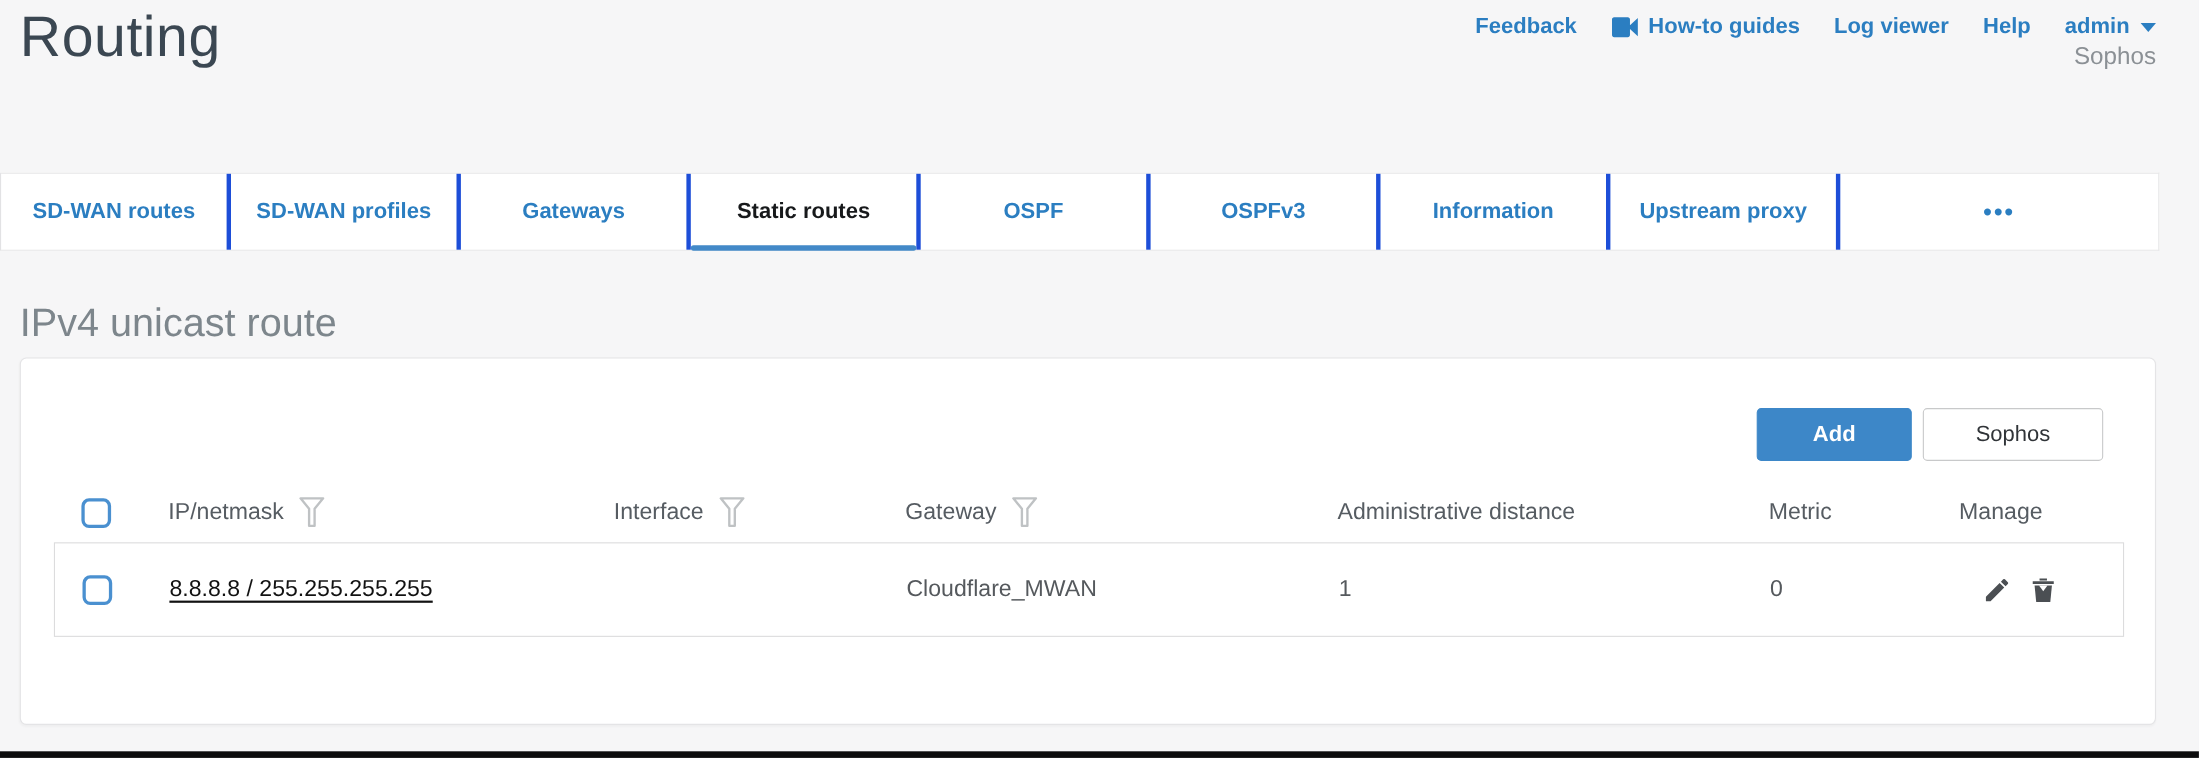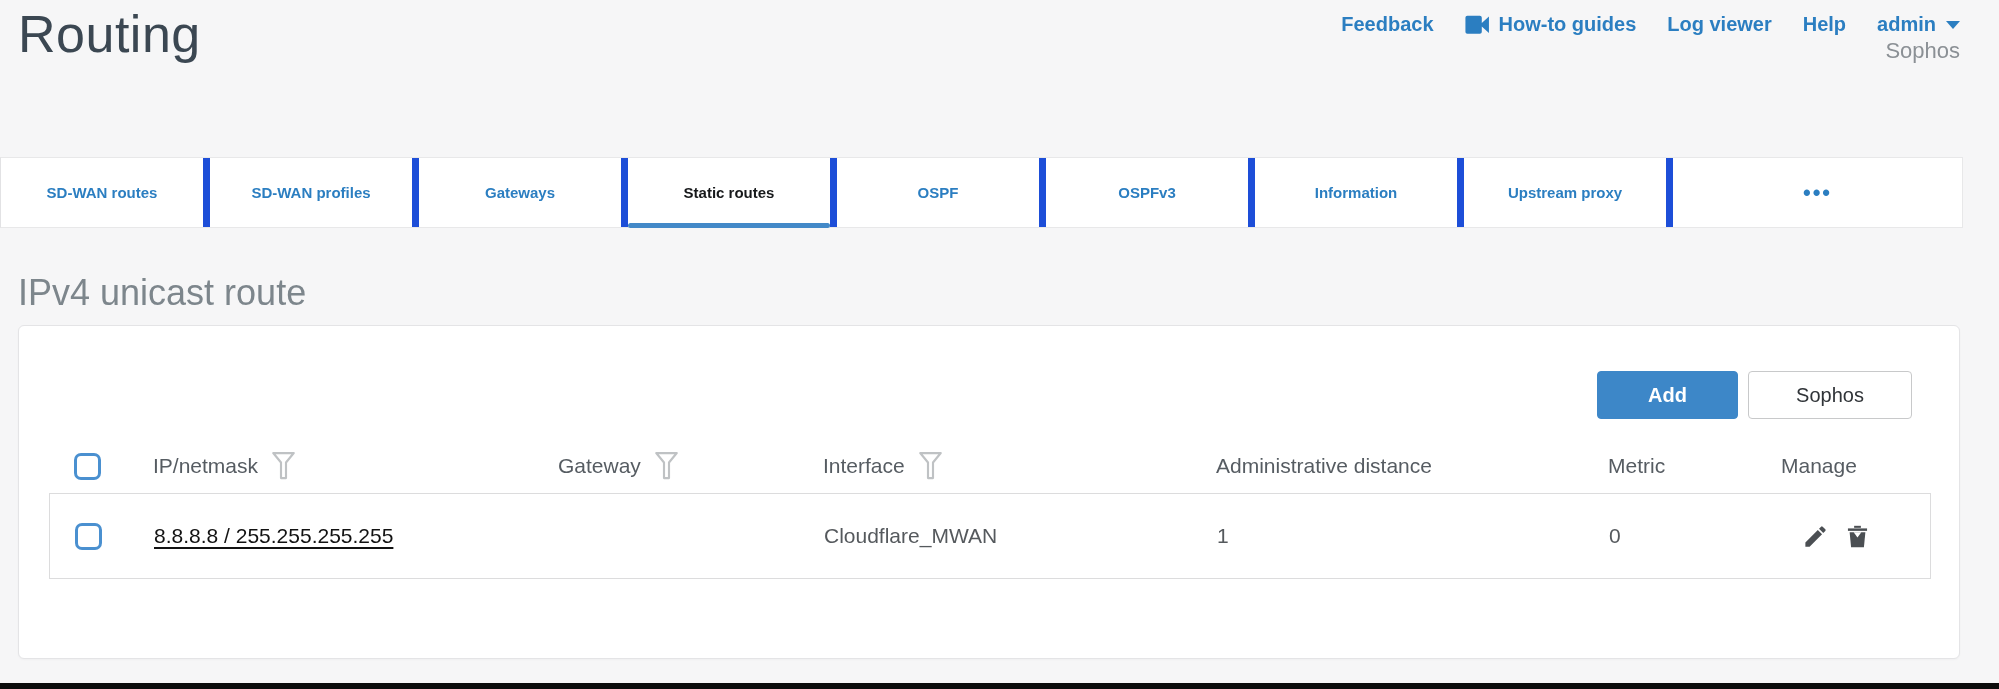--- a/index.html
+++ b/index.html
@@ -36,22 +36,22 @@
 
   
   .tabstrip {
     position:absolute; left:0; top:157px; width:1963px; height:71px;
     background:#fff; border:1px solid #e8e8e9; border-left:1px solid #e2e2e4;
     display:flex;
   }
   .tab {
     flex:0 0 209px; position:relative;
     display:flex; align-items:center; justify-content:center;
-    font-size:15px; font-weight:700; color:#2b7ec1;
-    border-right:7px solid #1d4ed8; cursor:pointer; white-space:nowrap;
+    font-size:20px; font-weight:700; color:#2b7ec1;
+    border-right:4px solid #1d4ed8; cursor:pointer; white-space:nowrap;
   }
   .tab.overflow { flex:1 1 auto; font-size:22px; letter-spacing:2px; border-right:none; }
   .tab.active { color:#17191b; }
   .tab.active::after {
     content:""; position:absolute; left:0; right:0; bottom:-1px; height:5px;
     background:#4389c8; border-radius:3px;
   }
 
   
   .section-title {
@@ -149,29 +149,29 @@
         </div>
       <div class="hcell">
         <span>IP/netmask</span>
         <span class="funnel icon-btn">
           <svg width="25" height="32" viewBox="0 0 28 34">
               <path d="M2.5 2.5h23l-8.7 10.6v17.4h-5.6V13.1L2.5 2.5z" fill="none" stroke="#bfc2c4" stroke-width="2.4" stroke-linejoin="round"></path>
             </svg>
         </span>
       </div>
       <div class="hcell">
-        <span>Gateway</span>
+        <span>Interface</span>
         <span class="funnel icon-btn">
           <svg width="25" height="32" viewBox="0 0 28 34">
               <path d="M2.5 2.5h23l-8.7 10.6v17.4h-5.6V13.1L2.5 2.5z" fill="none" stroke="#bfc2c4" stroke-width="2.4" stroke-linejoin="round"></path>
             </svg>
         </span>
       </div>
       <div class="hcell">
-        <span>Interface</span>
+        <span>Gateway</span>
         <span class="funnel icon-btn">
           <svg width="25" height="32" viewBox="0 0 28 34">
               <path d="M2.5 2.5h23l-8.7 10.6v17.4h-5.6V13.1L2.5 2.5z" fill="none" stroke="#bfc2c4" stroke-width="2.4" stroke-linejoin="round"></path>
             </svg>
         </span>
       </div>
       <div class="hcell">
           <span>Administrative distance</span>
         </div>
       <div class="hcell">

